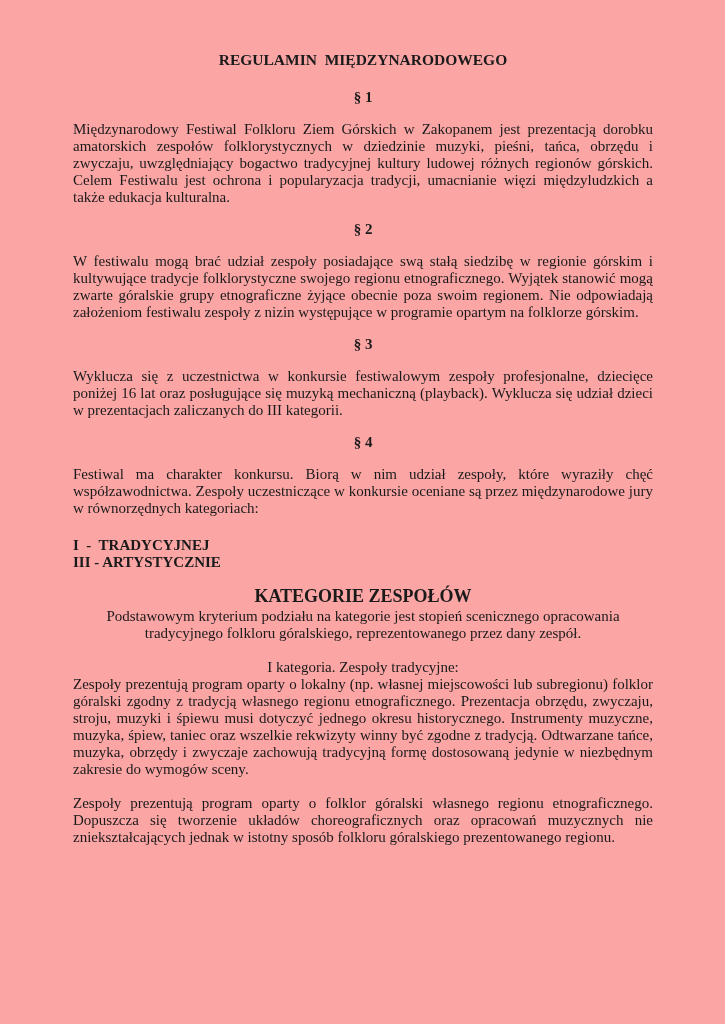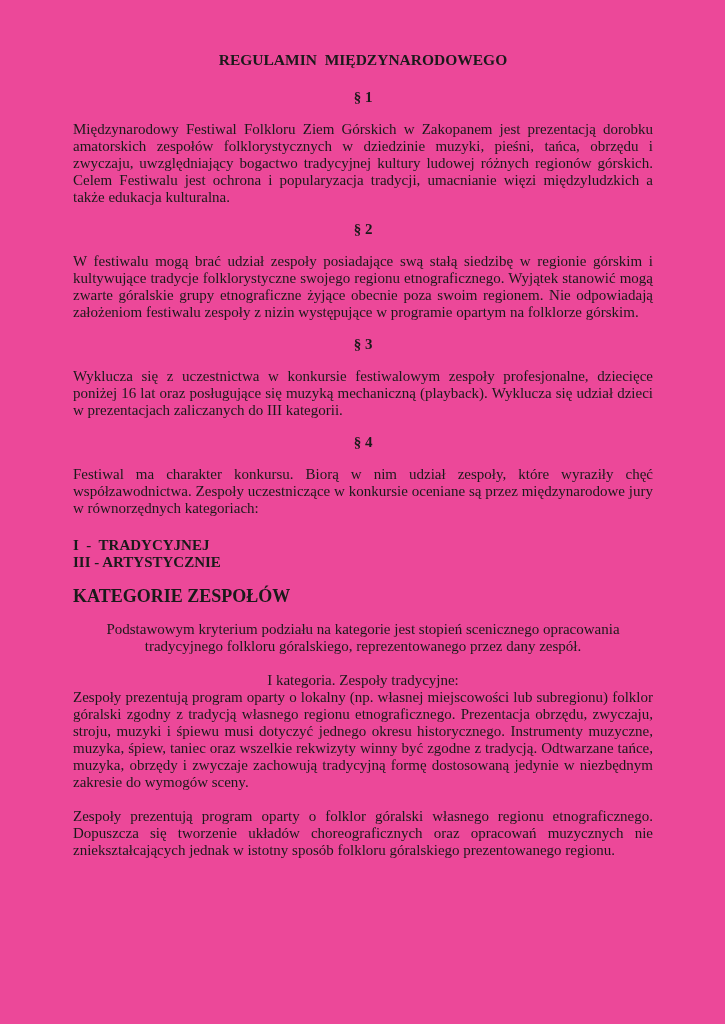--- a/index.html
+++ b/index.html
@@ -6,21 +6,21 @@
     margin: 0;
     padding: 0;
     background: #ffffff;
   }
   .page {
     position: relative;
     width: 725px;
     height: 1024px;
     box-sizing: border-box;
     padding: 51px 72px 0 73px;
-    background: #ec4899;
+    background: #fca5a5;
     color: #1a1a1a;
     font-family: "Liberation Serif", "DejaVu Serif", serif;
     font-size: 15px;
     line-height: 17px;
     overflow: hidden;
   }
   .doc-title {
     margin: 0 0 20px 0;
     text-align: center;
     font-weight: bold;
@@ -45,25 +45,25 @@
   }
   .jury-list {
     margin: 20px 0 15px 0;
     font-weight: bold;
   }
   .jury-item {
     white-space: pre-wrap;
     line-height: 17px;
   }
   .cat-main-heading {
-    margin: 15px 0;
+    margin: 2px 0;
     font-size: 18px;
     line-height: 20px;
     font-weight: bold;
-    text-align: left;
+    text-align: center;
   }
   .para-left {
     margin: 0 0 17px 0;
     text-align: center;
   }
   .cat-block {
     margin: 0 0 17px 0;
   }
   .cat-title {
     margin: 0;

